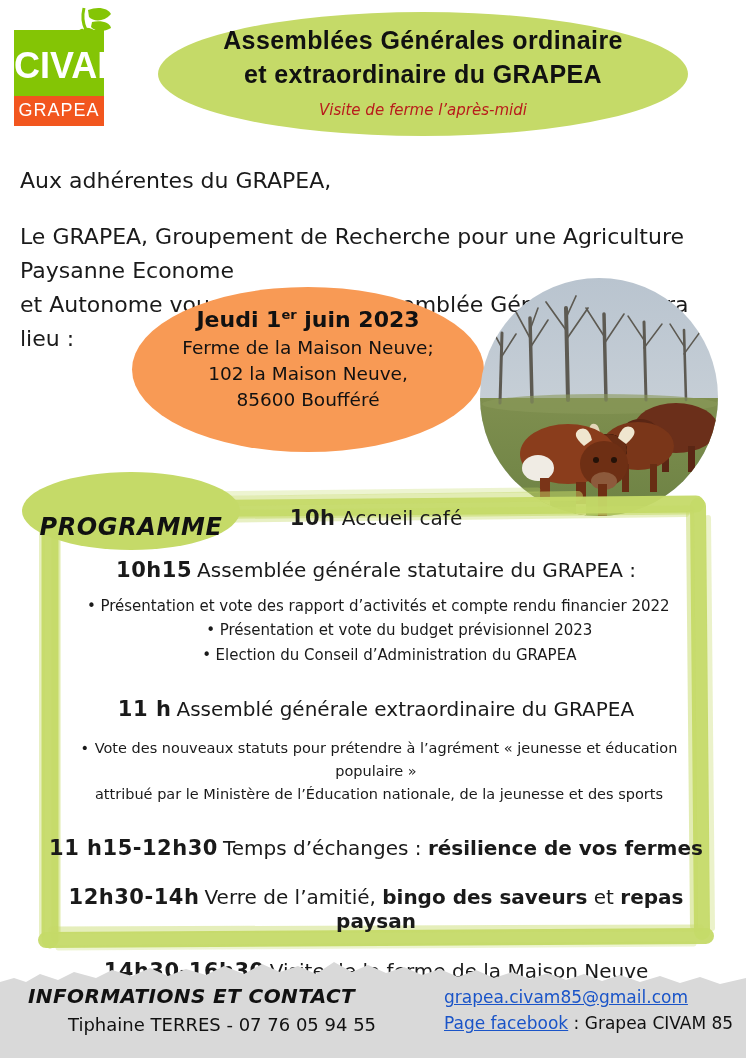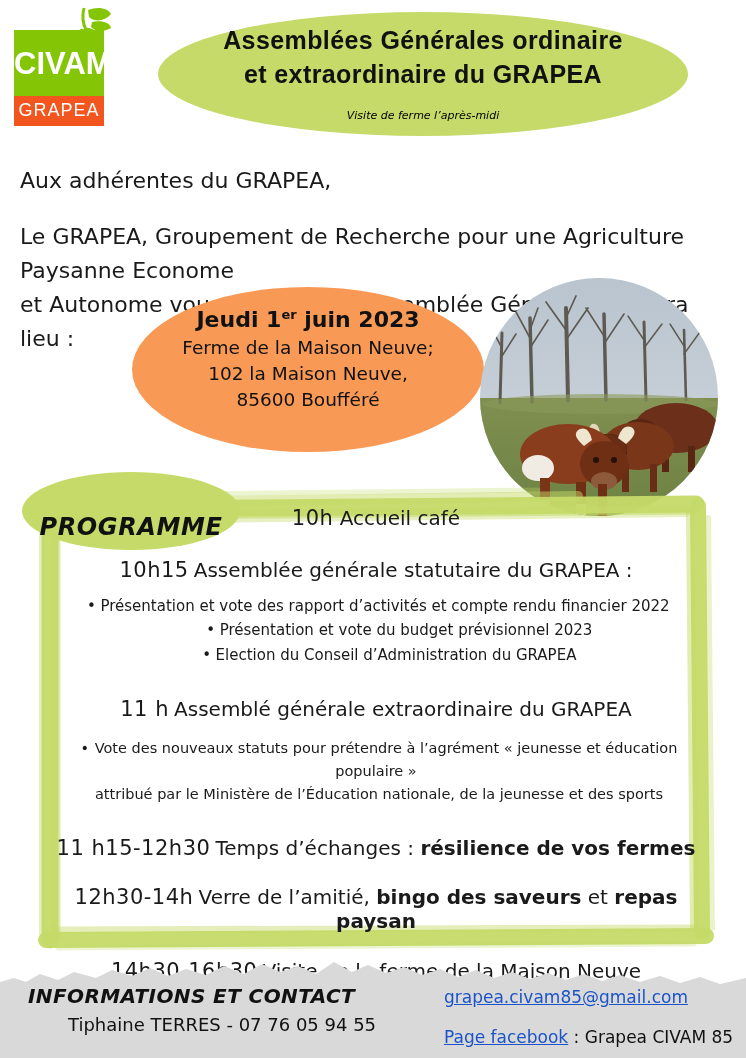--- a/index.html
+++ b/index.html
@@ -41,21 +41,21 @@
     width: 90px; height: 30px;
     background: #f2561e;
   }
   .logo-civam {
     position: absolute;
     left: 0; top: 42px;
     width: 90px;
     text-align: center;
     font-family: "Liberation Sans", sans-serif;
     font-weight: bold;
-    font-size: 31px;
+    font-size: 36px;
     letter-spacing: 0px;
     color: #ffffff;
     line-height: 1;
   }
   .logo-grapea {
     position: absolute;
     left: 0; top: 95px;
     width: 90px;
     text-align: center;
     font-family: "Liberation Sans", sans-serif;
@@ -83,25 +83,25 @@
   .title-l1, .title-l2 {
     font-family: Liberation Sans, sans-serif;
     font-size: 25px;
     font-weight: bold;
     letter-spacing: 0.4px;
     color: #111111;
     line-height: 1.35;
     white-space: nowrap;
   }
   .title-sub {
-    margin-top: 17px;
+    margin-top: 9px;
     font-family: "DejaVu Sans", sans-serif;
     font-style: italic;
-    font-size: 11px;
-    color: #000000;
+    font-size: 15px;
+    color: #b91c1c;
   }
 
   
   .intro {
     position: absolute;
     left: 20px;
     top: 164px;
     width: 710px;
     font-size: 22px;
     line-height: 1.55;
@@ -179,21 +179,21 @@
   
   .prog-body {
     position: absolute;
     left: 46px; top: 498px;
     width: 660px;
     text-align: center;
     color: #1a1a1a;
   }
   .slot { margin: 0; }
   .slot-time {
-    font-weight: normal;
+    font-weight: bold;
     font-size: 21px;
     letter-spacing: 0.5px;
   }
   .slot-text { font-size: 20px; }
   .row-10h  { margin-top: 8px; font-size: 20px; }
   .row-1015 { margin-top: 28px; }
   .row-11h  { margin-top: 30px; }
   .row-1115 { margin-top: 30px; }
   .row-1230 { margin-top: 25px; }
   .row-1430 { margin-top: 26px; }
@@ -253,21 +253,21 @@
   .footer-right {
     position: absolute;
     left: 444px; top: 27px;
     font-size: 17px;
     color: #111111;
   }
   .link {
     color: #1a54c8;
     text-decoration: underline;
   }
-  .fb-line { margin-top: 20px; }
+  .fb-line { margin-top: 6px; }
 </style>
 </head>
 <body>
 
 <div class="page">
 
   <div class="logo">
     <div class="logo-deco">
       <svg viewBox="0 0 54 52" xmlns="http://www.w3.org/2000/svg">
         <path d="M30 4 C40 0 50 2 53 8 C46 16 36 16 31 11 Z" fill="#84c505"></path>

